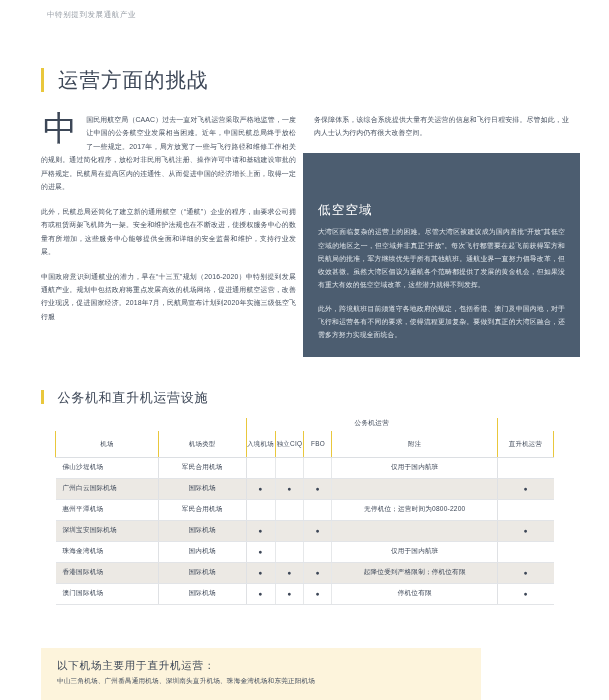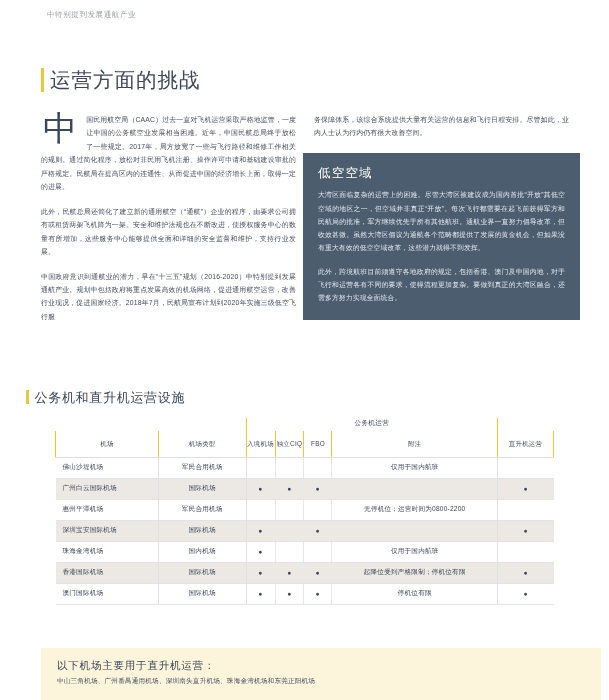--- a/index.html
+++ b/index.html
@@ -22,37 +22,37 @@
     font-size: 7.5px;
     letter-spacing: 0.6px;
     color: #9aa0a8;
     white-space: nowrap;
   }
 
   
   .section-heading {
     display: flex;
     align-items: center;
-    gap: 6px;
+    gap: 14px;
     position: absolute;
   }
   .accent-bar {
     width: 3px;
     background: #e9c73c;
     flex: 0 0 auto;
   }
   .section-heading.h-main { top: 68px; left: 41px; }
   .section-heading.h-main .accent-bar { height: 24px; }
   .section-heading.h-main .heading-text {
     font-size: 20.5px;
     color: #3d4757;
     letter-spacing: 1px;
     line-height: 1;
   }
-  .section-heading.h-sub { top: 390px; left: 26px; }
+  .section-heading.h-sub { top: 390px; left: 41px; }
   .section-heading.h-sub .accent-bar { height: 14px; width: 2.5px; }
   .section-heading.h-sub .heading-text {
     font-size: 13px;
     color: #3d4757;
     letter-spacing: 0.7px;
     line-height: 1;
   }
 
   
   .columns {
@@ -93,20 +93,21 @@
     margin-top: 13px;
     width: 277px;
     margin-left: -11px;
   }
   .callout-title {
     font-size: 12.5px;
     letter-spacing: 1.2px;
     color: #ffffff;
     margin-bottom: 9px;
     line-height: 1;
+    margin-top: 37px;
   }
   .callout-text {
     font-size: 6.8px;
     line-height: 1.95;
     color: #e3e8ed;
     text-align: justify;
     letter-spacing: 0.15px;
   }
   .callout-text + .callout-text { margin-top: 10px; }
 
@@ -169,21 +170,21 @@
   .col-ciq   { width: 29px; }
   .col-fbo   { width: 28px; }
   .col-note  { width: 166px; }
   .col-heli  { width: 56px; }
 
   
   .note-box {
     position: absolute;
     top: 648px;
     left: 41px;
-    width: 560px;
+    width: 440px;
     height: 52px;
     background: #fdf4dc;
     padding: 12px 16px;
   }
   .note-title {
     font-size: 10.5px;
     color: #3d4757;
     letter-spacing: 0.8px;
     margin-bottom: 5px;
     line-height: 1;

